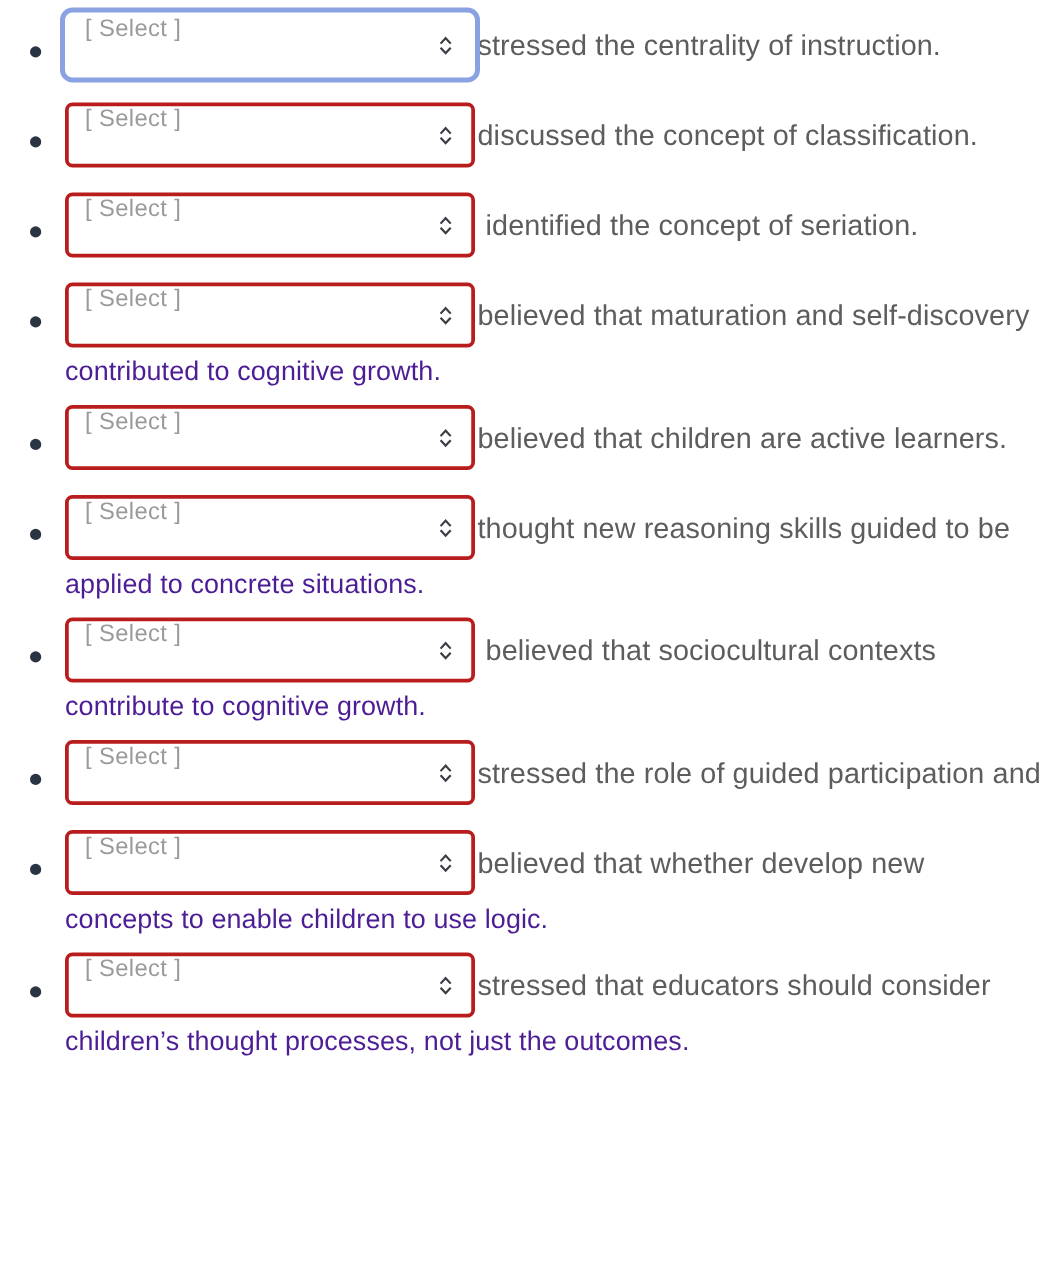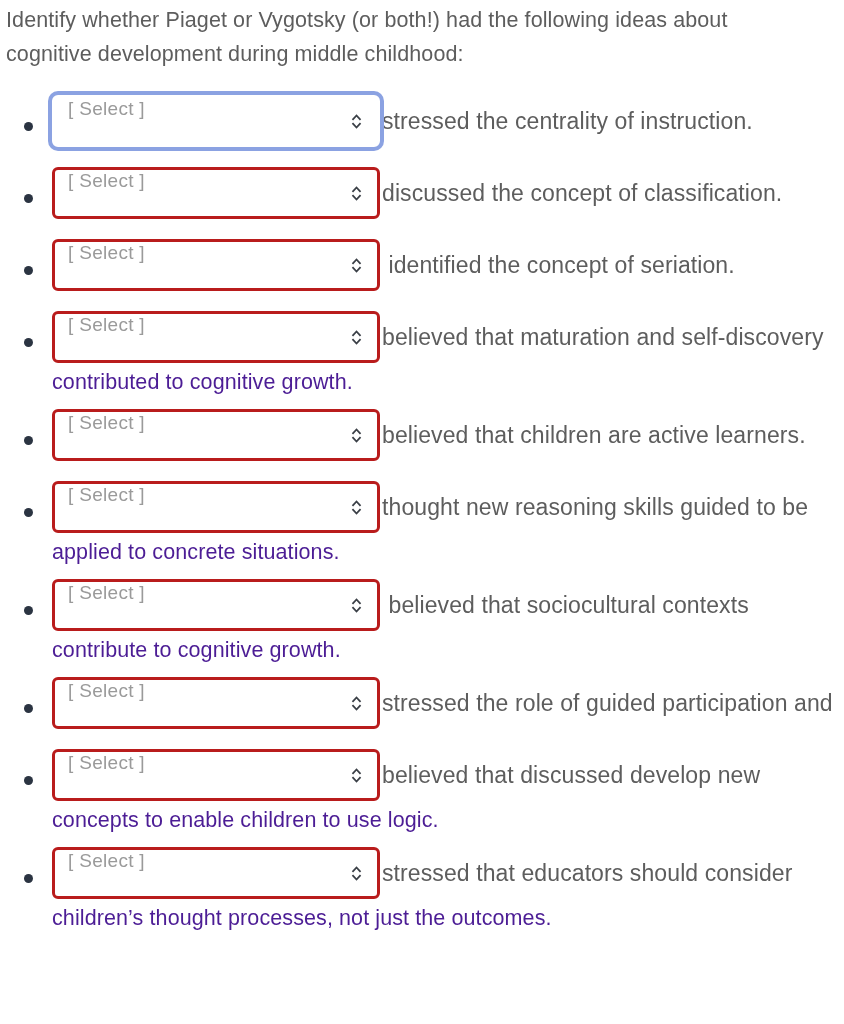--- a/index.html
+++ b/index.html
@@ -133,21 +133,20 @@
     margin: -6px 0 2px 0;
     padding-left: 0px;
     white-space: pre;
   }
 </style>
 </head>
 <body>
 
 <div id="page">
 
-  <p class="prompt">Identify whether Piaget or Vygotsky (or both!) had the following ideas about cognitive development during middle childhood:</p>
 
   <ul class="q-list">
       <li class="q-item">
     <span class="bullet" style="background: rgb(43, 52, 66);"></span>
     <div class="q-row">
       <div class="select-wrap focused">
         <div class="select-box">
           <span class="select-placeholder">[ Select ]</span>
           <span class="select-chevron">
             <svg width="15" height="19" viewBox="0 0 15 19" aria-hidden="true">
@@ -293,21 +292,21 @@
         <div class="select-box">
           <span class="select-placeholder">[ Select ]</span>
           <span class="select-chevron">
             <svg width="15" height="19" viewBox="0 0 15 19" aria-hidden="true">
               <path d="M7.5 2.2 L12.2 7.3 L10.9 8.4 L7.5 4.8 L4.1 8.4 L2.8 7.3 Z" fill="#3a3f46"></path>
               <path d="M7.5 16.8 L2.8 11.7 L4.1 10.6 L7.5 14.2 L10.9 10.6 L12.2 11.7 Z" fill="#3a3f46"></path>
             </svg>
           </span>
         </div>
       </div>
-      <span class="statement">believed that discussed develop new</span>
+      <span class="statement">believed that whether develop new</span>
     </div>
     <div class="continuation">concepts to enable children to use logic.</div>
   </li>
       <li class="q-item">
     <span class="bullet" style="background: rgb(43, 52, 66);"></span>
     <div class="q-row">
       <div class="select-wrap">
         <div class="select-box">
           <span class="select-placeholder">[ Select ]</span>
           <span class="select-chevron">

